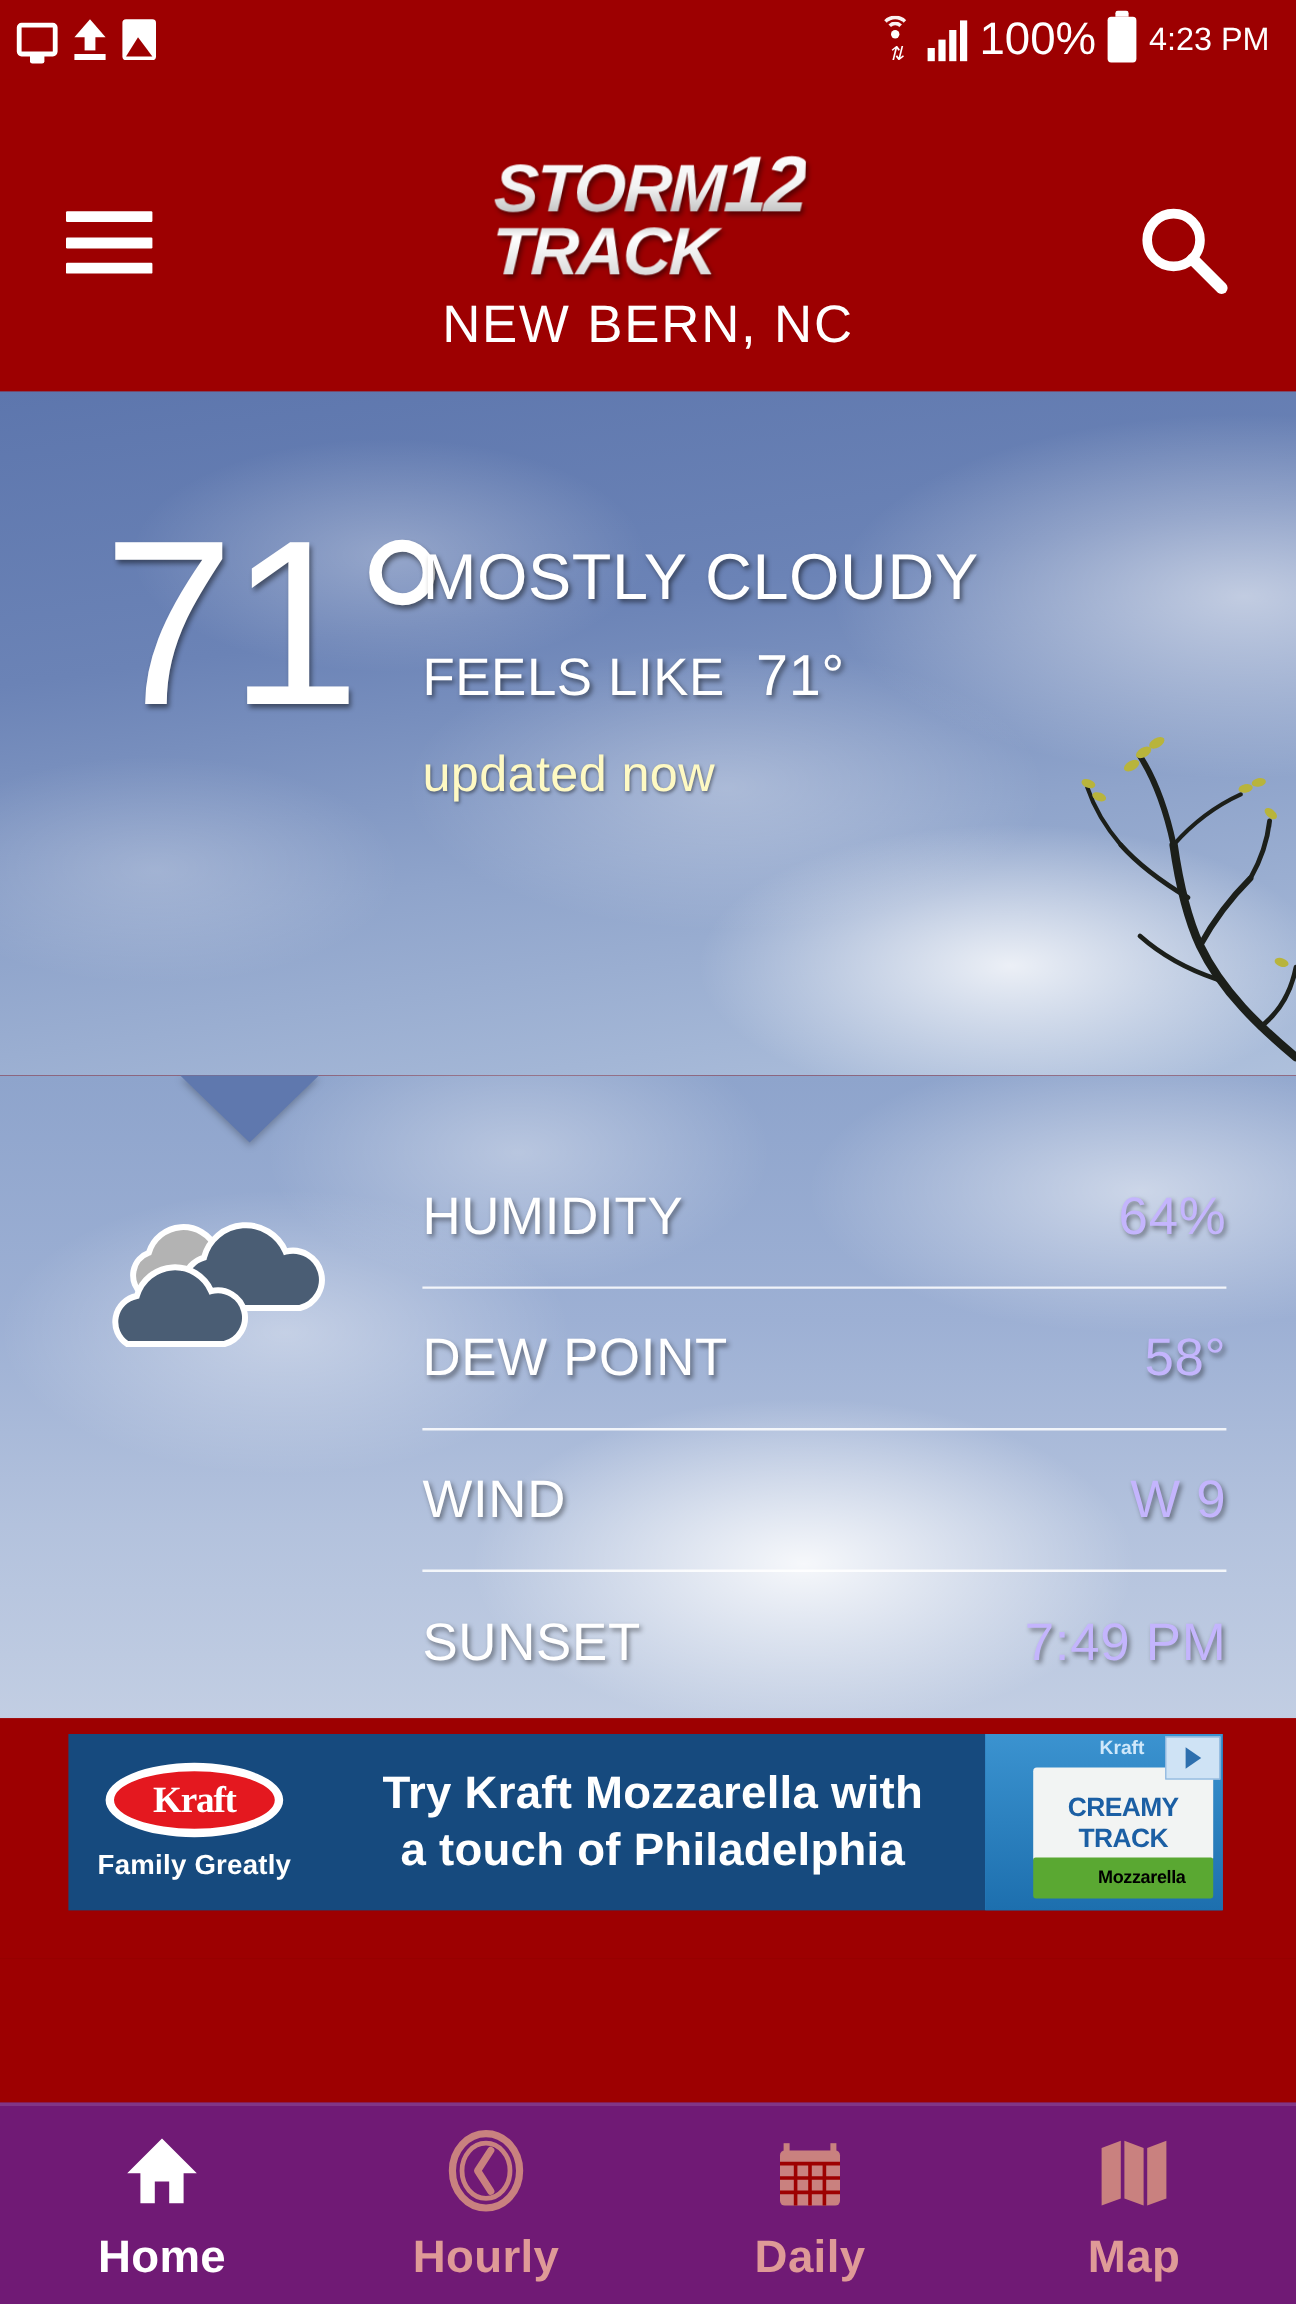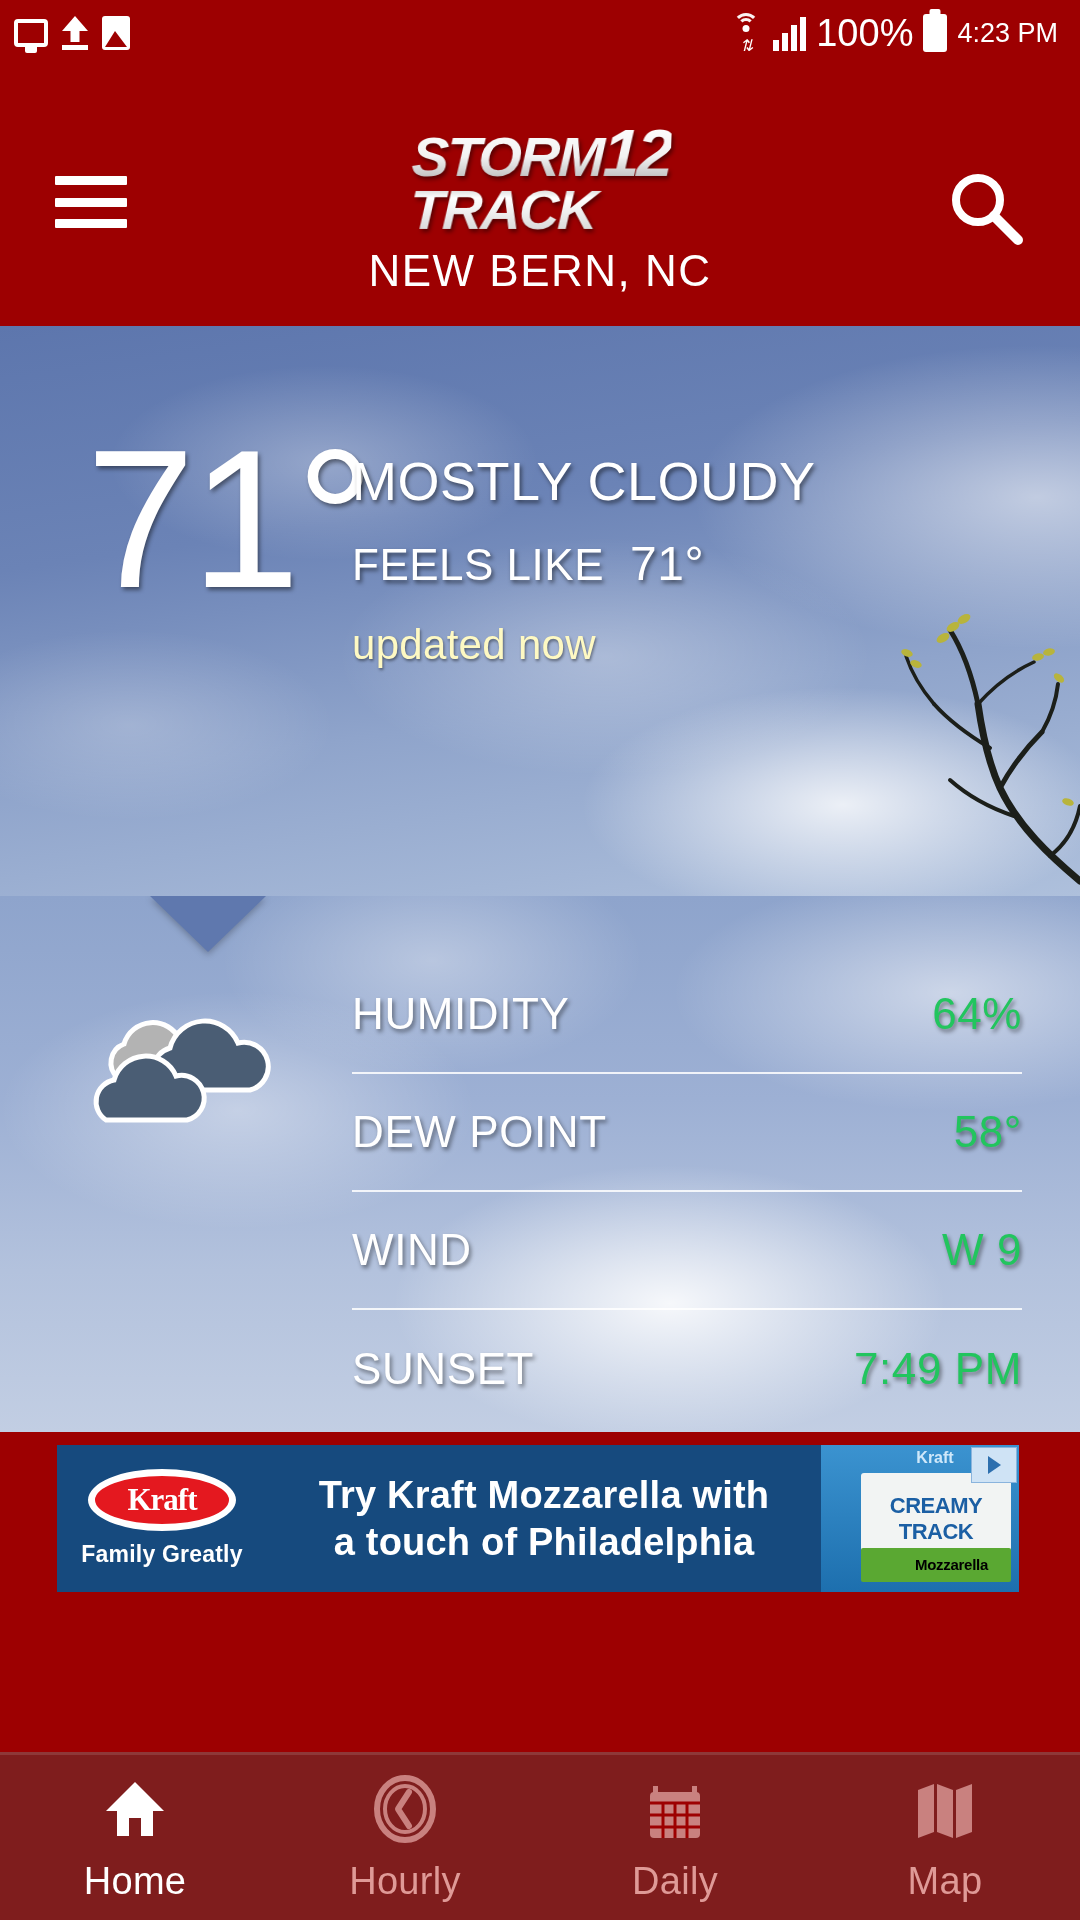--- a/index.html
+++ b/index.html
@@ -195,21 +195,21 @@
   .row{
     height:118px; display:flex; align-items:center; justify-content:space-between;
     border-bottom:2px solid rgba(255,255,255,.85);
   }
   .row:last-child{ border-bottom:none; }
   .row .k{
     font-size:44px; color:#ffffff; font-weight:400; letter-spacing:.6px;
     text-shadow:2px 3px 4px rgba(0,0,0,.45);
   }
   .row .v{
-    font-size:44px; color:#22c55e; font-weight:400; letter-spacing:.6px;
+    font-size:44px; color:#c4b5fd; font-weight:400; letter-spacing:.6px;
     text-shadow:2px 3px 4px rgba(0,0,0,.45);
   }
 
   
   .adzone{
     position:absolute; top:1432px; left:0; width:1080px; height:200px;
     background:#9d0001;
   }
   .ad{
     position:absolute; left:57px; top:13px; width:962px; height:147px;
@@ -274,23 +274,24 @@
     background:#9d0001;
   }
   .filler-line{
     position:absolute; top:1632px; left:0; width:1080px; height:3px;
     background:rgba(0,0,0,.18);
   }
 
   
   .bottomnav{
     position:absolute; bottom:0; left:0; width:1080px; height:168px;
-    background:#7f1d1d;
+    background:#701a75;
     display:flex; align-items:center;
     border-top:3px solid rgba(255,255,255,.12);
+    font-weight:bold;
   }
   .nav-item{
     flex:1; display:flex; flex-direction:column; align-items:center; gap:14px;
   }
   .nav-label{ font-size:38px; letter-spacing:.3px; }
   .nav-item.active .nav-label{ color:#ffffff; }
   .nav-item .nav-label{ color:#df9a97; }
   .nav-ico{ height:74px; display:flex; align-items:center; justify-content:center; }
 </style>
 </head>

